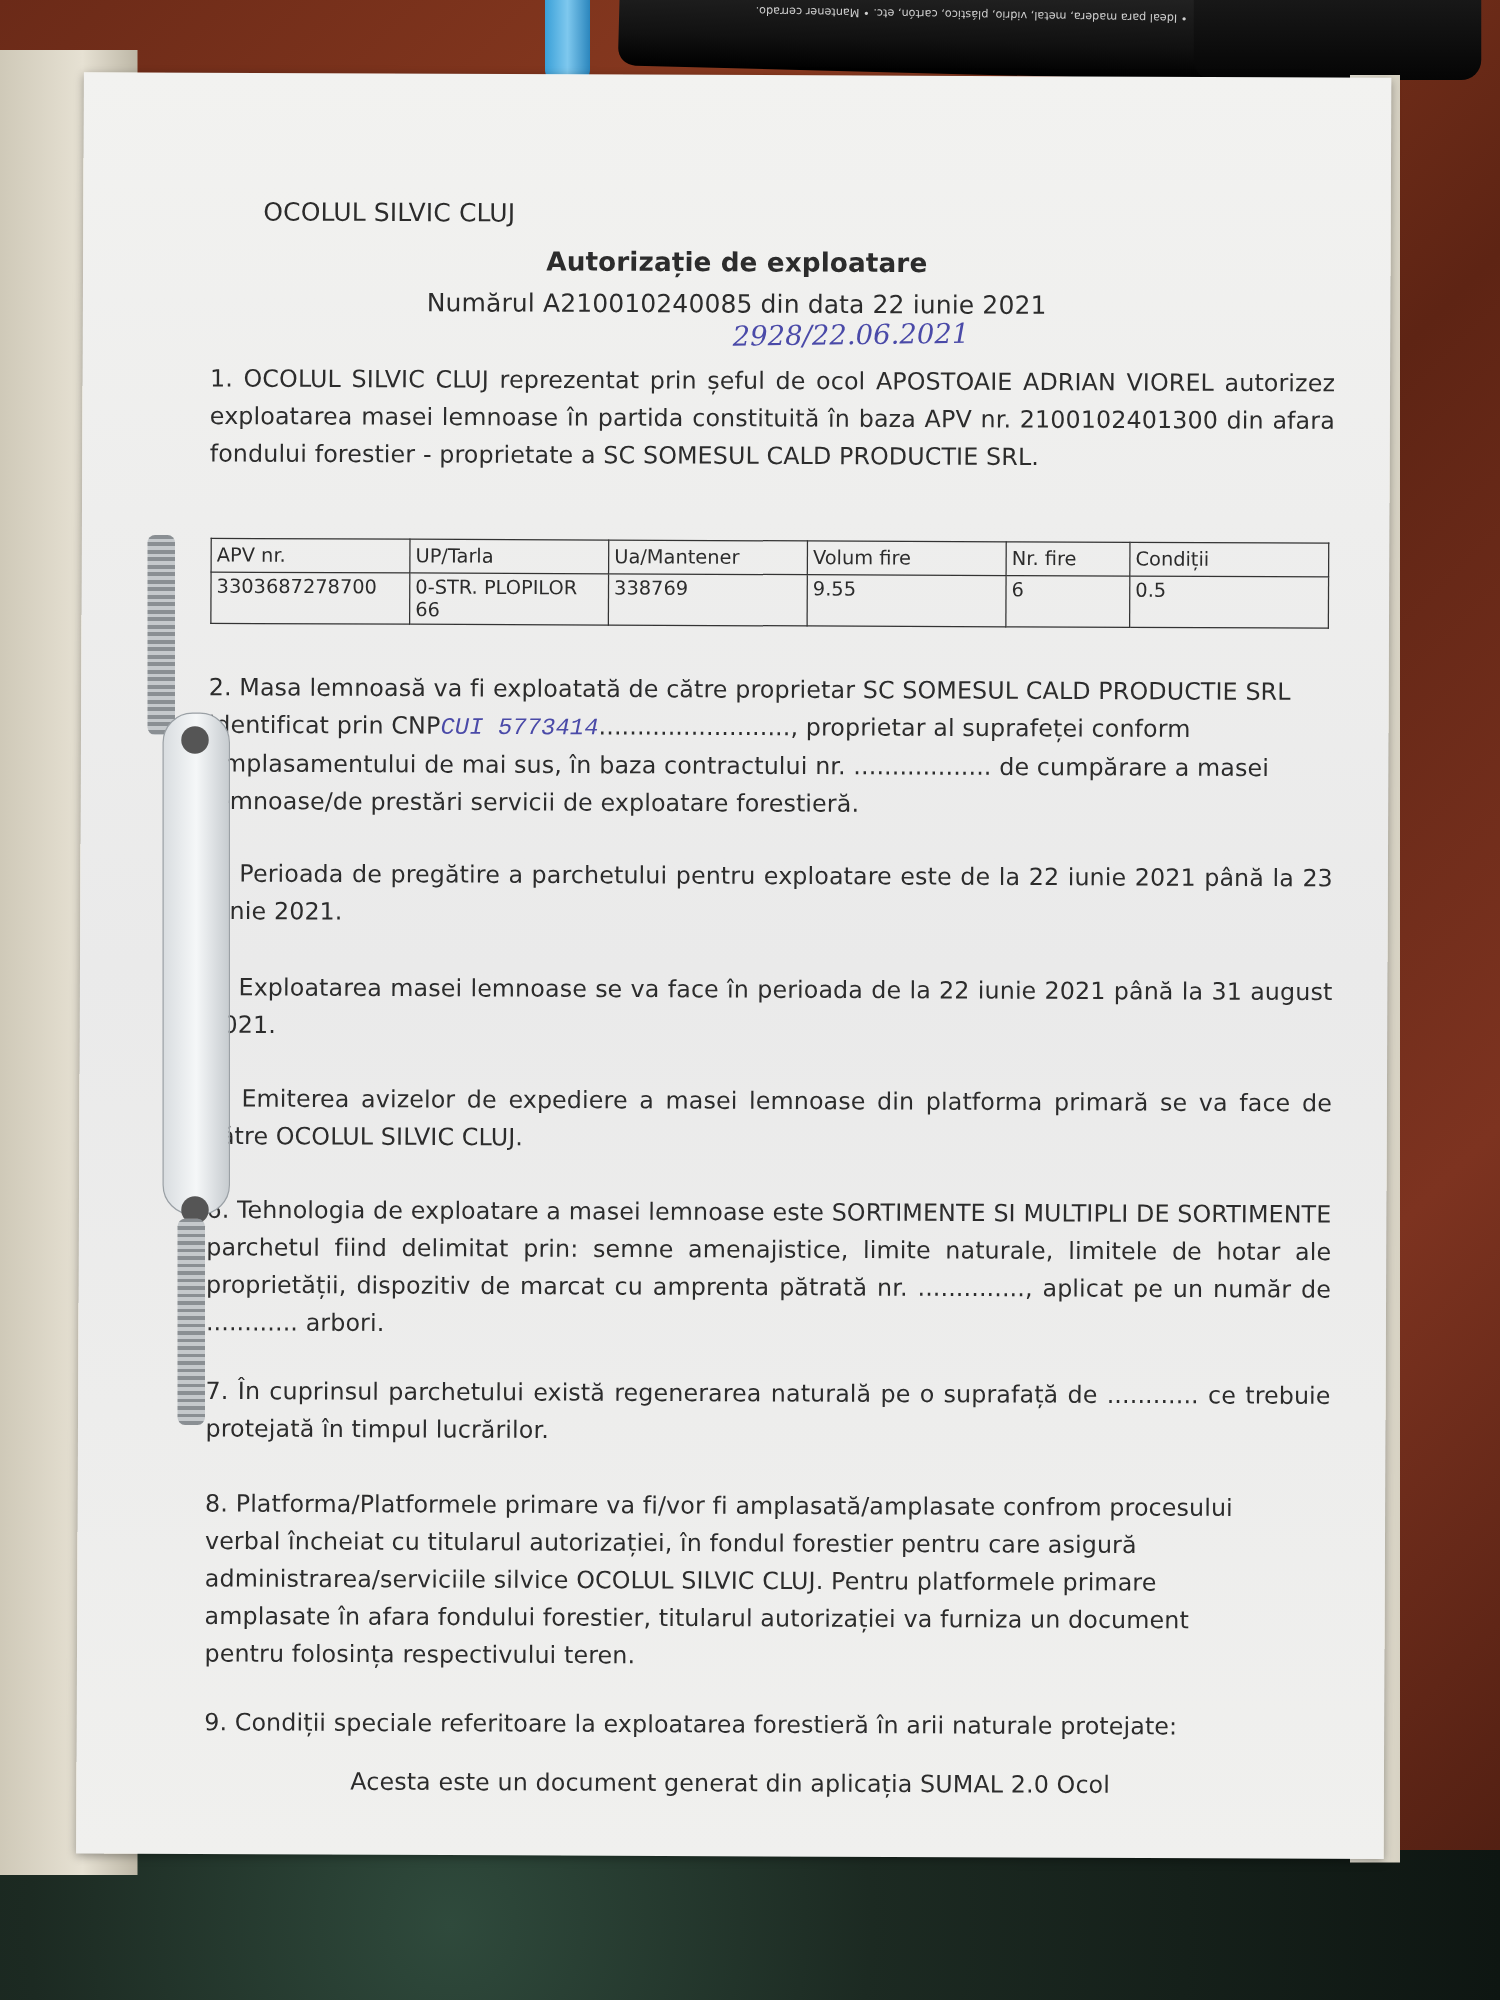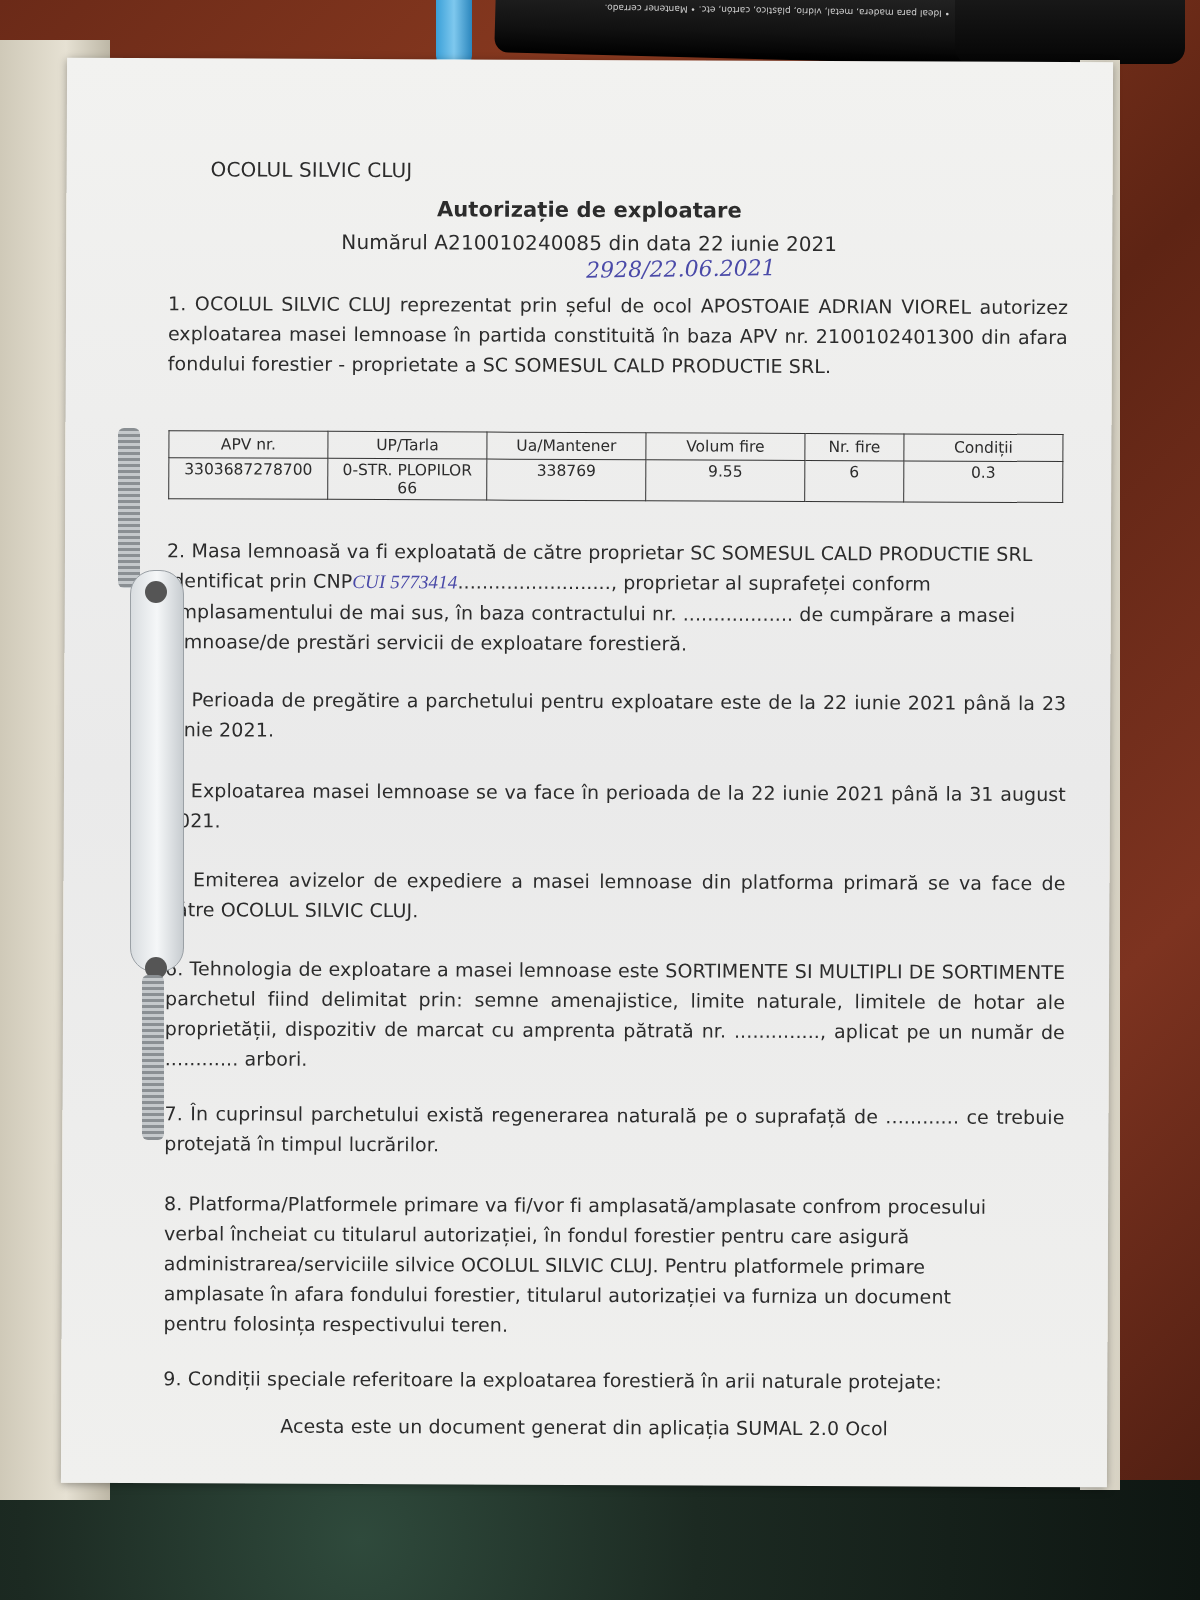--- a/index.html
+++ b/index.html
@@ -52,33 +52,33 @@
   .handwritten {
     position:absolute; left:520px; top:196px; font-family:"DejaVu Serif", serif;
     font-style:italic; color:#4a4aa8; font-size:22px; transform:rotate(-1deg);
   }
   .para { left:102px; width:900px; text-align:justify; }
   .p1 { top:230px; }
   table.apv {
     position:absolute; left:103px; top:372px; width:895px; border-collapse:collapse;
     font-size:15.5px; color:#2c2c2c;
   }
-  table.apv th, table.apv td { border:1.5px solid #333; text-align:center; padding:2px 4px; font-weight:normal; }
+  table.apv th, table.apv td { border:1.5px solid #333; text-align:left; padding:2px 4px; font-weight:normal; }
   table.apv th { height:22px; }
   table.apv td { height:34px; vertical-align:top; line-height:18px; }
   .p2 { top:477px; text-align:left; }
   .p3 { top:626px; }
   .p4 { top:717px; }
   .p5 { top:806px; }
   .p6 { top:895px; }
   .p7 { top:1040px; }
   .p8 { top:1130px; text-align:left; width:830px; }
   .p9 { top:1305px; text-align:left; }
   .footer { left:0; right:0; top:1352px; text-align:center; font-size:19px; }
-  .hw-inline { font-family:Liberation Serif, serif; font-style:italic; color:#4a4aa8;text-align:right; }
+  .hw-inline { font-family:Liberation Mono, monospace; font-style:italic; color:#4a4aa8;text-align:right; }
   .clip {
     position:absolute; left:130px; top:570px; width:52px; height:400px;
     background:linear-gradient(90deg,#d9dde0,#f5f7f8,#c7ccd0);
     border:1px solid #9aa0a5; border-radius:24px;
   }
   .clip-hole { position:absolute; left:14px; width:22px; height:22px; border-radius:50%; background:#555; }
   .clip-strip {
     position:absolute; width:22px; background:repeating-linear-gradient(180deg,#8a8f93 0 3px,#c5c9cc 3px 6px);
     border-radius:6px;
   }
@@ -115,21 +115,21 @@
         <th>Condiții</th>
       </tr>
     </thead>
     <tbody>
       <tr>
         <td style="width:150px">3303687278700</td>
         <td style="width:150px">0-STR. PLOPILOR 66</td>
         <td style="width:150px">338769</td>
         <td style="width:150px">9.55</td>
         <td style="width:90px">6</td>
-        <td>0.3</td>
+        <td>0.5</td>
       </tr>
     </tbody>
   </table>
 
   <div class="txt para p2">
     <span>2. Masa lemnoasă va fi exploatată de către proprietar SC SOMESUL CALD PRODUCTIE SRL identificat prin CNP</span><span class="hw-inline">CUI 5773414</span><span>........................., proprietar al suprafeței conform amplasamentului de mai sus, în baza contractului nr. .................. de cumpărare a masei lemnoase/de prestări servicii de exploatare forestieră.</span>
   </div>
   <div class="txt para p3">3. Perioada de pregătire a parchetului pentru exploatare este de la 22 iunie 2021 până la 23 iunie 2021.</div>
   <div class="txt para p4">4. Exploatarea masei lemnoase se va face în perioada de la 22 iunie 2021 până la 31 august 2021.</div>
   <div class="txt para p5">5. Emiterea avizelor de expediere a masei lemnoase din platforma primară se va face de către OCOLUL SILVIC  CLUJ.</div>

